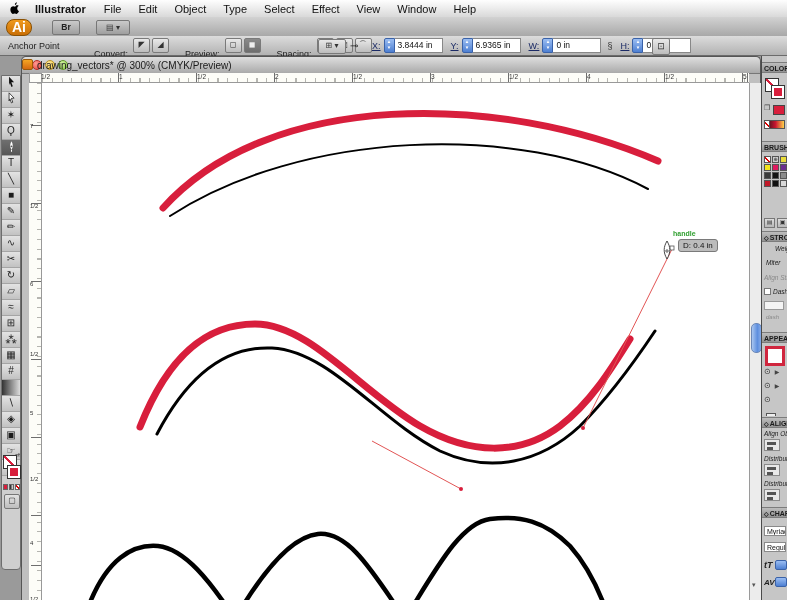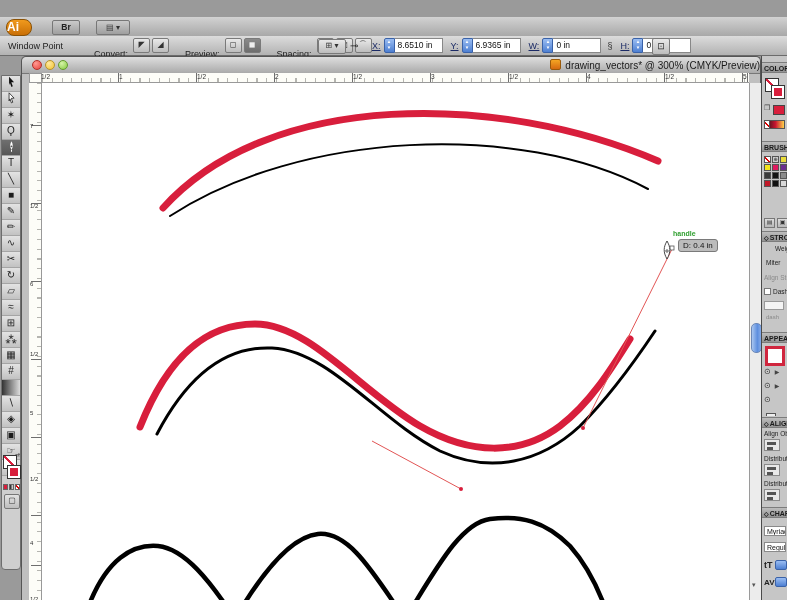--- a/index.html
+++ b/index.html
@@ -13,21 +13,21 @@
     display:flex;align-items:center;font-size:11px;color:#111;}
   #menubar .apple{margin:0 14px 0 10px;display:flex;align-items:center;}
   #menubar .appname{font-weight:bold;margin-right:18px;}
   .menu-item{margin-right:17px;cursor:default;}
 
   
   #appbar{position:absolute;left:0;top:17px;width:787px;height:19px;
     background:linear-gradient(#d2d2d2,#a8a8a8);border-bottom:1px solid #787878;}
   #ai-btn{position:absolute;left:6px;top:2px;width:24px;height:15px;border-radius:8px;
     background:linear-gradient(#f09a1d,#c96f06);border:1px solid #8a5104;color:#fff;
-    font-weight:bold;font-size:12px;text-align:left;line-height:15px;}
+    font-weight:bold;font-size:14px;text-align:center;line-height:15px;}
   #br-btn{position:absolute;left:52px;top:3px;width:26px;height:13px;border-radius:2px;
     background:linear-gradient(#cacaca,#9f9f9f);border:1px solid #777;color:#222;
     font-size:8.5px;font-weight:bold;text-align:center;line-height:13px;}
   #ws-btn{position:absolute;left:96px;top:3px;width:32px;height:13px;border-radius:2px;
     background:linear-gradient(#cacaca,#9f9f9f);border:1px solid #777;color:#333;
     font-size:8px;text-align:center;line-height:13px;}
 
   
   #controlbar{position:absolute;left:0;top:36px;width:787px;height:19px;
     background:linear-gradient(#dcdcdc,#b2b2b2);border-bottom:1px solid #6b6b6b;
@@ -54,21 +54,21 @@
 
   
   #docwin{position:absolute;left:21px;top:56px;width:740px;height:544px;
     background:#bfbfbf;border:1px solid #555;border-bottom:none;border-radius:5px 5px 0 0;box-sizing:border-box;}
   #titlebar{position:absolute;left:0;top:0;width:100%;height:16px;
     background:linear-gradient(#dedede,#aaa);border-bottom:1px solid #777;border-radius:5px 5px 0 0;}
   .light{position:absolute;top:3px;width:10px;height:10px;border-radius:50%;box-sizing:border-box;}
   #light-close{left:10px;background:radial-gradient(circle at 35% 30%,#ff9a93,#e8423a);border:1px solid #b03029;}
   #light-min{left:23px;background:radial-gradient(circle at 35% 30%,#ffe9a0,#f2c431);border:1px solid #b8932a;}
   #light-zoom{left:36px;background:radial-gradient(circle at 35% 30%,#d6f3a8,#85cb3e);border:1px solid #64992f;}
-  #doc-title{position:absolute;left:0;right:0;top:2px;text-align:right;font-size:10px;color:#1a1a1a;}
+  #doc-title{position:absolute;left:0;right:0;top:2px;text-align:left;font-size:10px;color:#1a1a1a;}
   #doc-icon{display:inline-block;width:9px;height:9px;background:linear-gradient(#f5a623,#d66a10);
     border-radius:2px;margin-right:4px;vertical-align:-1px;border:1px solid #9a5a0a;}
 
   #ruler-corner{position:absolute;left:7px;top:16px;width:13px;height:10px;background:#fdfdf8;
     border:1px solid #999;box-sizing:border-box;}
   #hruler{position:absolute;left:20px;top:16px;width:707px;height:10px;background:#fdfdf8;
     border-bottom:1px solid #999;box-sizing:border-box;
     background-image:
       repeating-linear-gradient(90deg,#b5b5b0 0 1px,transparent 1px 9.75px),
       repeating-linear-gradient(90deg,#6e6e6e 0 1px,transparent 1px 78px);
@@ -115,21 +115,21 @@
     background:linear-gradient(#e3e3e3,#bdbdbd);font-size:8px;text-align:center;line-height:12px;color:#333;}
 
   
   #dock{position:absolute;left:761px;top:56px;width:26px;height:544px;background:#c6c6c6;
     border-left:1px solid #4a4a4a;box-sizing:border-box;overflow:hidden;}
   .phdr{position:absolute;left:0;width:26px;height:11px;background:linear-gradient(#bdbdbd,#939393);
     border-top:1px solid #7c7c7c;border-bottom:1px solid #7c7c7c;font-size:7px;font-weight:bold;
     color:#1a1a1a;line-height:11px;padding-left:2px;white-space:nowrap;box-sizing:border-box;}
   .phdr .dia{font-size:6px;margin-right:1px;}
   .pbody{position:absolute;left:0;width:26px;overflow:hidden;}
-  .plabel{position:absolute;font-size:6.5px;color:#222;white-space:nowrap;}
+  .plabel{position:absolute;font-size:6.5px;color:#222;white-space:nowrap;font-style:italic;}
   .plabel.dim{color:#8a8a8a;}
   .pselect{position:absolute;left:2px;width:22px;height:10px;background:#fff;border:1px solid #8a8a8a;
     font-size:7px;line-height:10px;padding-left:2px;white-space:nowrap;overflow:hidden;color:#111;box-sizing:border-box;}
   .pinput{position:absolute;left:2px;width:20px;height:9px;background:#f4f4f4;border:1px solid #999;box-sizing:border-box;}
   .chk{position:absolute;left:2px;width:7px;height:7px;background:#fff;border:1px solid #777;box-sizing:border-box;}
   .bstp{position:absolute;width:12px;height:10px;border-radius:2px;background:linear-gradient(#9abdf2,#4d7fd2);
     border:1px solid #3a62a8;box-sizing:border-box;}
   .align-ic{position:absolute;left:2px;width:16px;height:12px;background:#e8e8e8;border:1px solid #8a8a8a;box-sizing:border-box;}
   .align-ic::before{content:"";position:absolute;left:2px;top:2px;width:9px;height:3px;background:#555;}
   .align-ic::after{content:"";position:absolute;left:2px;top:7px;width:6px;height:3px;background:#555;}
@@ -152,47 +152,56 @@
   .bbtn{width:9px;height:8px;border:1px solid #777;background:linear-gradient(#ddd,#b8b8b8);
     font-size:6px;line-height:7px;text-align:center;color:#333;}
   #app-thumb{position:absolute;left:3px;top:3px;width:14px;height:14px;background:#fff;border:3px solid #d0263e;box-sizing:content-box;}
   #app-sq{position:absolute;left:4px;top:70px;width:8px;height:8px;border:1px solid #555;background:#eee;font-size:6px;line-height:8px;text-align:center;color:#333;}
 </style>
 </head>
 <body>
 
 <div id="screen">
 
+  <div id="menubar">
+    <span class="apple">
+      <svg width="11" height="13" viewBox="0 0 12 14">
+          <path d="M6.6,3.6 c1.6,-0.5 3,0.4 3,0.4 c-0.1,0.1 -1.7,1 -1.7,2.9 c0,2.2 1.9,2.9 1.9,2.9 c-0.4,1.2 -1.5,3.1 -2.7,3.1 c-0.8,0 -1.1,-0.5 -2,-0.5 c-0.9,0 -1.3,0.5 -2,0.5 c-1.2,0 -2.7,-2.5 -2.7,-4.6 c0,-2.6 1.8,-3.7 3.1,-3.7 c0.8,0 1.6,0.6 2.1,0.6 z M6.4,3 c0.4,-0.7 1.2,-1.8 1,-2.7 c-0.9,0.2 -1.8,1 -2.1,1.9 c-0.2,0.7 0.6,1 1.1,0.8 z" fill="#000"></path>
+        </svg>
+    </span>
+    <span class="appname">Illustrator</span>
+    <span id="menu-items"><span class="menu-item">File</span><span class="menu-item">Edit</span><span class="menu-item">Object</span><span class="menu-item">Type</span><span class="menu-item">Select</span><span class="menu-item">Effect</span><span class="menu-item">View</span><span class="menu-item">Window</span><span class="menu-item">Help</span></span>
+  </div>
 
   <div id="appbar">
     <div id="ai-btn">Ai</div>
     <div id="br-btn">Br</div>
     <div id="ws-btn">▤ ▾</div>
   </div>
 
   <div id="controlbar">
-    <span id="cb-mode">Window Point</span>
+    <span id="cb-mode">Anchor Point</span>
     <span id="cb-groups">
         <span class="cb-glabel">Convert:</span>
         <span class="cb-btn">◤</span>
         <span class="cb-btn">◢</span>
         <span class="cb-glabel">Preview:</span>
         <span class="cb-btn">◻</span>
         <span class="cb-btn sel">◼</span>
         <span class="cb-glabel">Spacing:</span>
         <span class="cb-btn">✎</span>
         <span class="cb-btn">◿</span>
         <span class="cb-btn">⌒</span>
       </span>
     <span id="cb-ref">⊞ ▾</span>
     <span id="cb-handle-ic">⊸</span>
     <span id="cb-fields">
         <span class="cb-field-label">X:</span>
         <span class="stp">▲<br>▼</span>
-        <span class="fld">8.6510 in</span>
+        <span class="fld">3.8444 in</span>
         <span class="cb-field-label">Y:</span>
         <span class="stp">▲<br>▼</span>
         <span class="fld">6.9365 in</span>
         <span class="cb-field-label">W:</span>
         <span class="stp">▲<br>▼</span>
         <span class="fld">0 in</span>
         <span id="cb-link">§</span>
         <span class="cb-field-label">H:</span>
         <span class="stp">▲<br>▼</span>
         <span class="fld">0 in</span>

